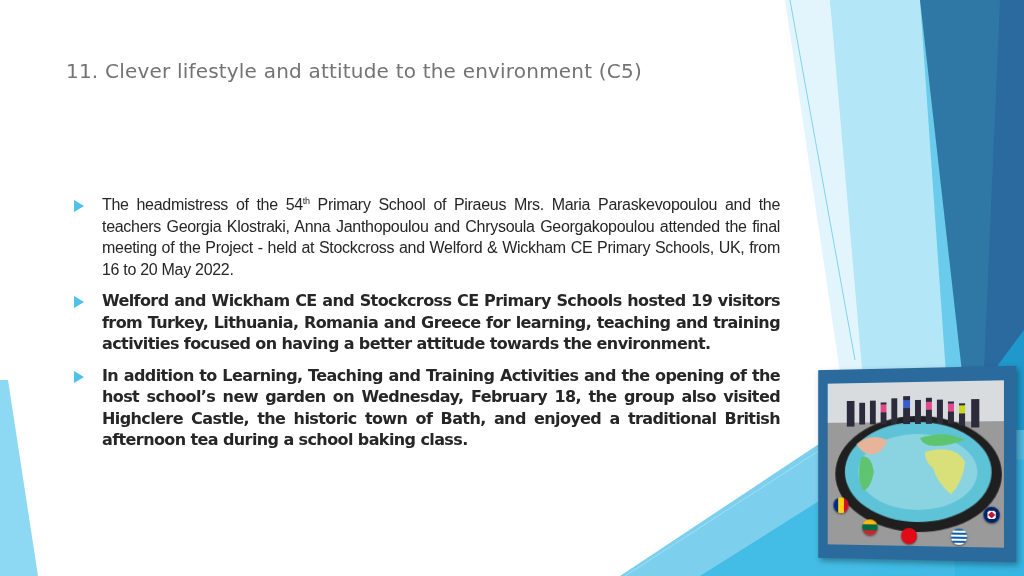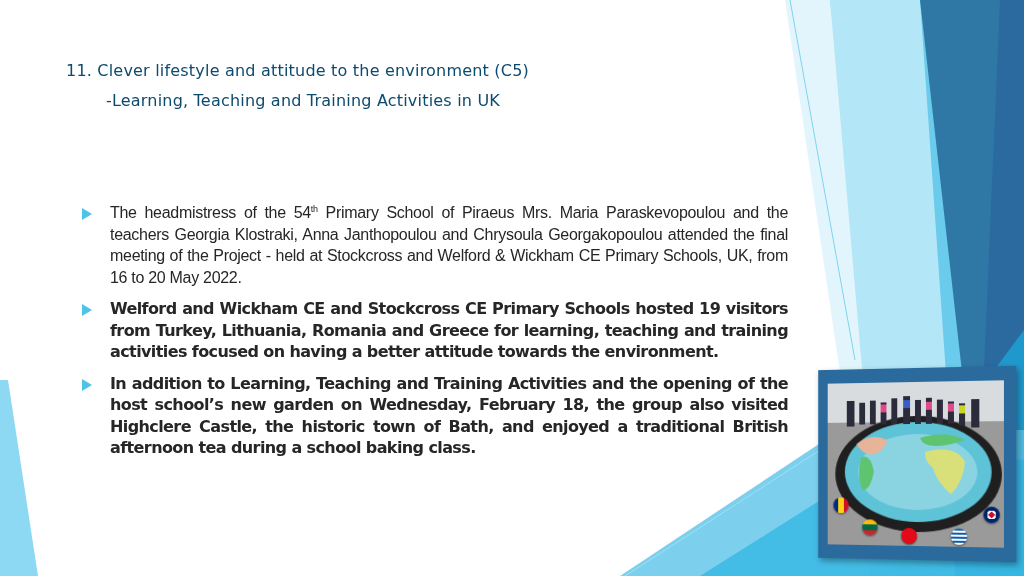--- a/index.html
+++ b/index.html
@@ -4,30 +4,30 @@
   <style>
     html, body { margin: 0; padding: 0; }
     body {
       width: 1024px; height: 576px; overflow: hidden; position: relative;
       background: #ffffff;
       font-family: "Liberation Sans", sans-serif;
     }
     .bg-svg { position: absolute; left: 0; top: 0; width: 1024px; height: 576px; }
     .title {
       position: absolute; left: 66px; top: 56px; width: 720px;
-      color: #0c4a6e;
+      color: #737373;
       font-family: "DejaVu Sans", sans-serif;
-      font-size: 16px; line-height: 30px;
+      font-size: 20px; line-height: 30px;
       letter-spacing: 0.2px;
     }
     .title .line2 { display: block; padding-left: 40px; }
     .title .line1 { display: block; }
     .bullets {
       position: absolute; left: 66px; top: 186px; width: 706px;
-      margin: 16px; padding: 0; list-style: none;
+      margin: 8px; padding: 0; list-style: none;
     }
     .bullet {
       position: relative; padding-left: 28px; margin-bottom: 10px;
       text-align: justify; color: #262626;
     }
     .bullet .marker {
       position: absolute; left: 0; top: 6px;
       width: 0; height: 0;
       border-top: 6px solid transparent;
       border-bottom: 6px solid transparent;
@@ -64,21 +64,20 @@
   <polygon points="1000,0 1024,0 1024,576 975,576" fill="#2a6a9f"></polygon>
   <polygon points="950,430 1024,330 1024,576 955,576" fill="#1f98cc"></polygon>
   <polygon points="620,576 840,430 1024,430 1024,576" fill="#5cc4e8" opacity="0.8"></polygon>
   <polygon points="700,576 900,450 1024,460 1024,576" fill="#2bb4e2" opacity="0.7"></polygon>
   <line x1="790" y1="0" x2="855" y2="360" stroke="#7ed3f0" stroke-width="1"></line>
   <line x1="625" y1="576" x2="820" y2="450" stroke="#9fdff5" stroke-width="1"></line>
 </svg>
 
 <div class="title">
   <span class="line1">11. Clever lifestyle and attitude to the environment (C5)</span>
-  <span class="line2">-Learning, Teaching and Training Activities in UK</span>
 </div>
 
 <ul class="bullets">
   <li class="bullet b1">
     <span class="marker"></span>
     <span><span>The headmistress of the 54</span><sup>th</sup><span> Primary School of Piraeus  Mrs. Maria Paraskevopoulou  and the teachers Georgia Klostraki, Anna Janthopoulou and Chrysoula Georgakopoulou attended the final meeting of the Project - held at Stockcross and Welford &amp; Wickham CE Primary Schools, UK, from 16 to 20 May 2022.</span></span>
   </li>
   <li class="bullet b2">
     <span class="marker"></span>
     <span>Welford and Wickham CE and Stockcross CE Primary Schools hosted 19 visitors from Turkey, Lithuania, Romania and Greece for learning, teaching and training activities focused on having a better attitude towards the environment.</span>

